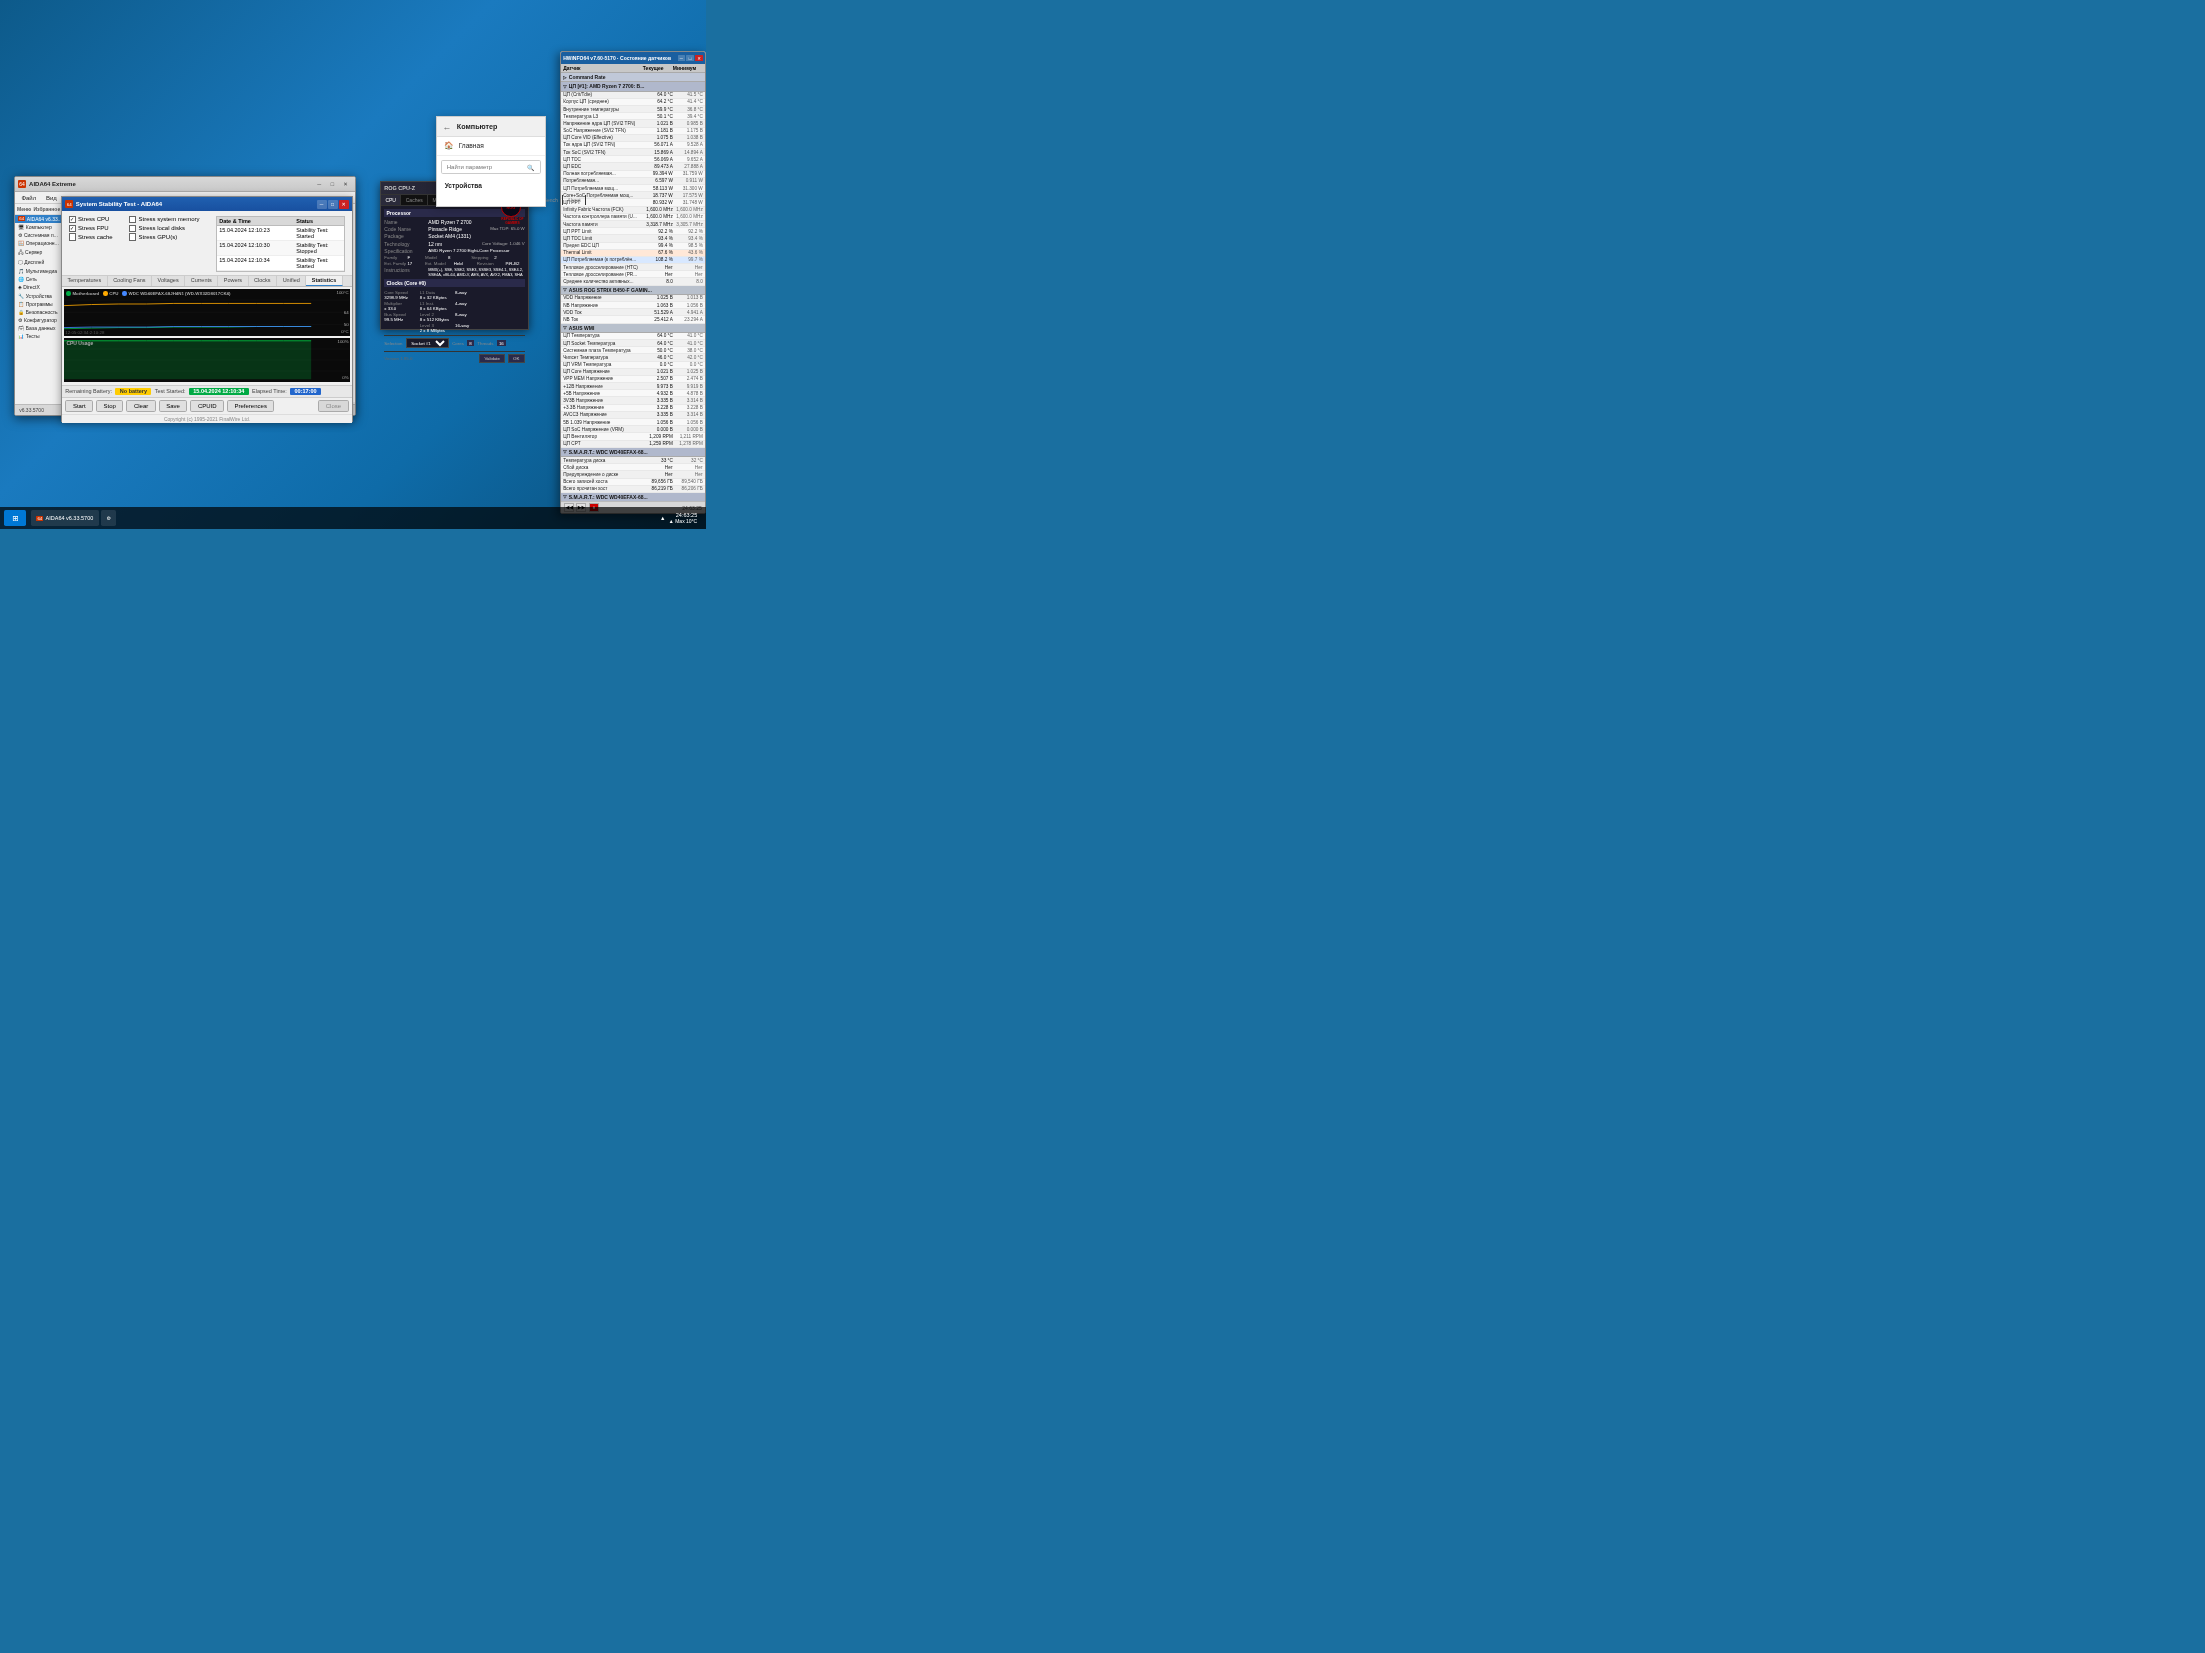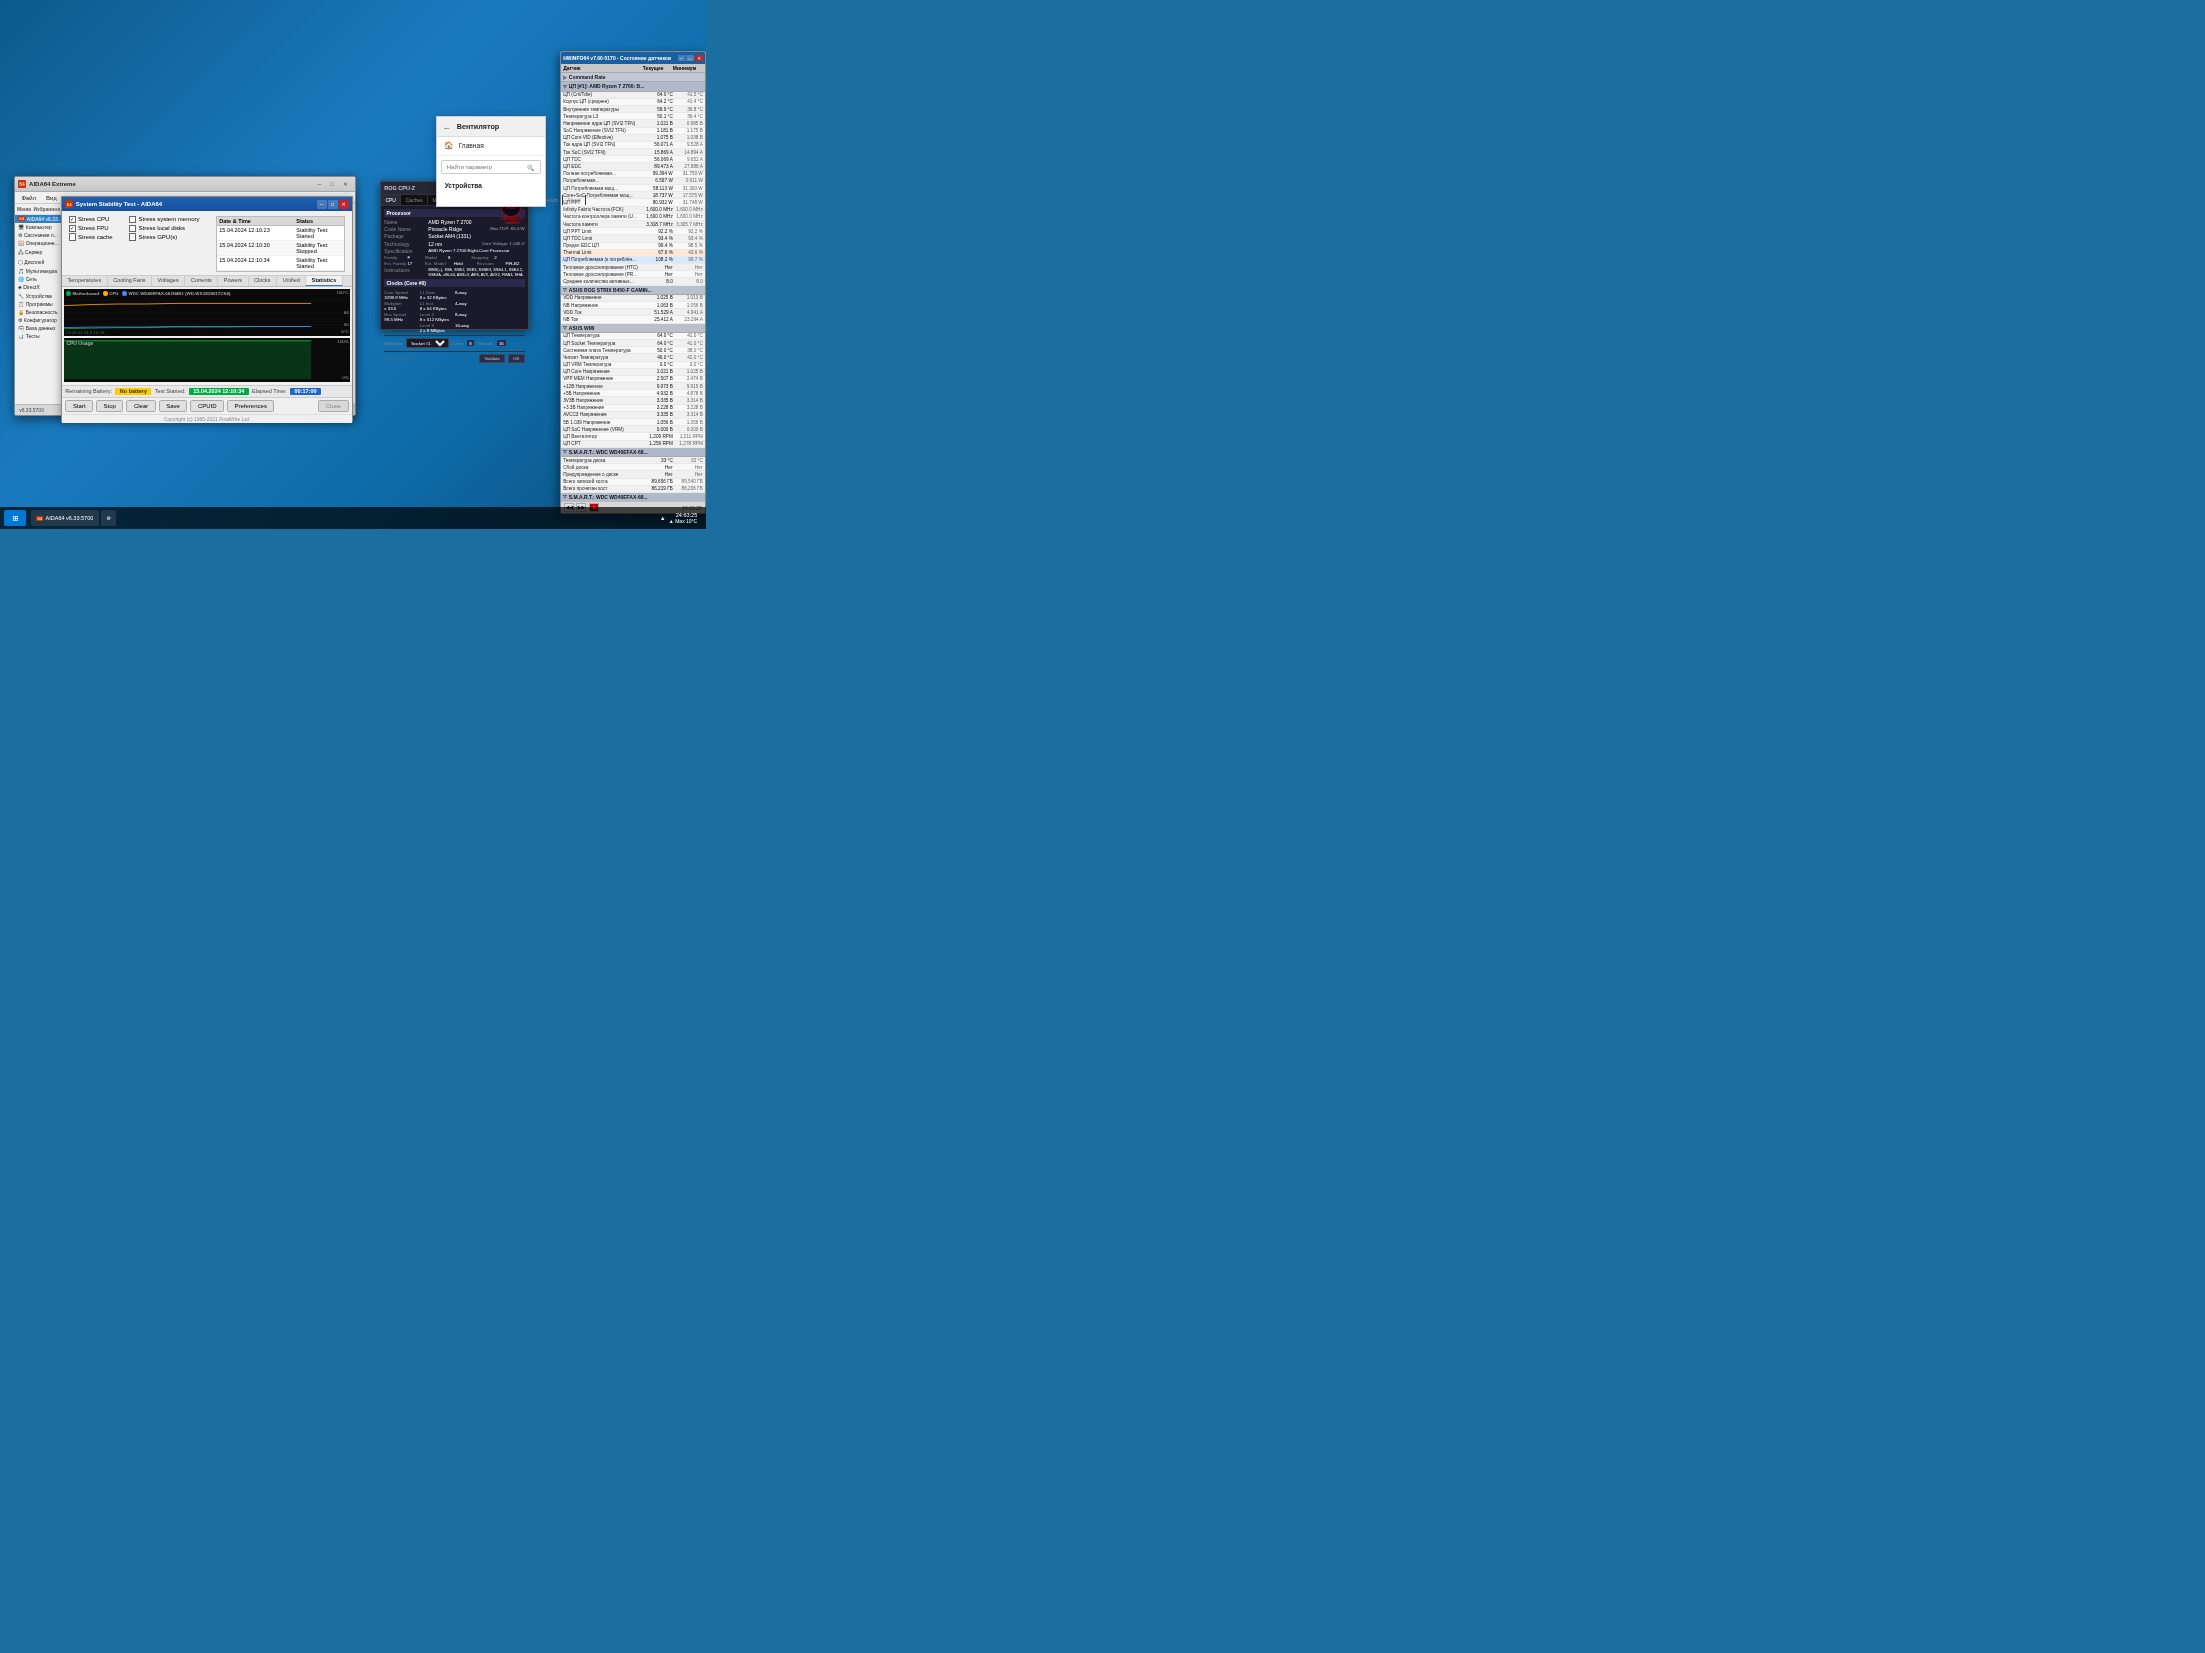--- a/index.html
+++ b/index.html
@@ -1132,21 +1132,21 @@
         <span style="font-size:4.4px;color:#666;flex:1;">Version 1.95.0</span>
         <button style="background:#2a2a4a;color:#ccc;border:0.6px solid #444;font-size:4.4px;padding:1.1px 4.4px;cursor:pointer;margin-right:2.2px;">Validate</button>
         <button style="background:#2a2a4a;color:#ccc;border:0.6px solid #444;font-size:4.4px;padding:1.1px 4.4px;cursor:pointer;">OK</button>
       </div>
     </div>
   </div>
 
   <div class="params-window">
     <div class="params-header">
       <span class="params-back">←</span>
-      <span class="params-title">Вентилятор</span>
+      <span class="params-title">Компьютер</span>
     </div>
     <div class="params-home">
       <span class="home-icon">🏠</span>
       <span class="home-label">Главная</span>
     </div>
     <div class="params-search">
       <input class="search-input" type="text" placeholder="Найти параметр" style="">
       <span class="search-icon">🔍</span>
     </div>
     <div class="params-devices">Устройства</div>

